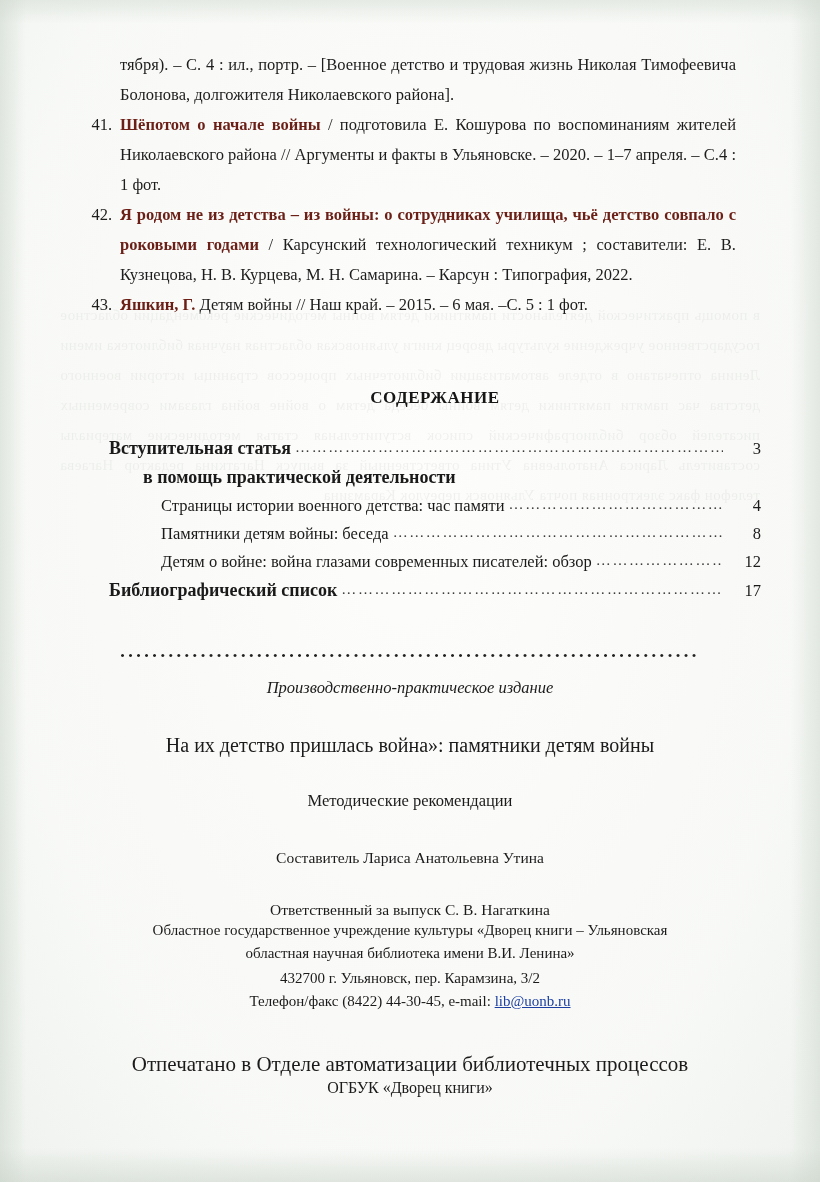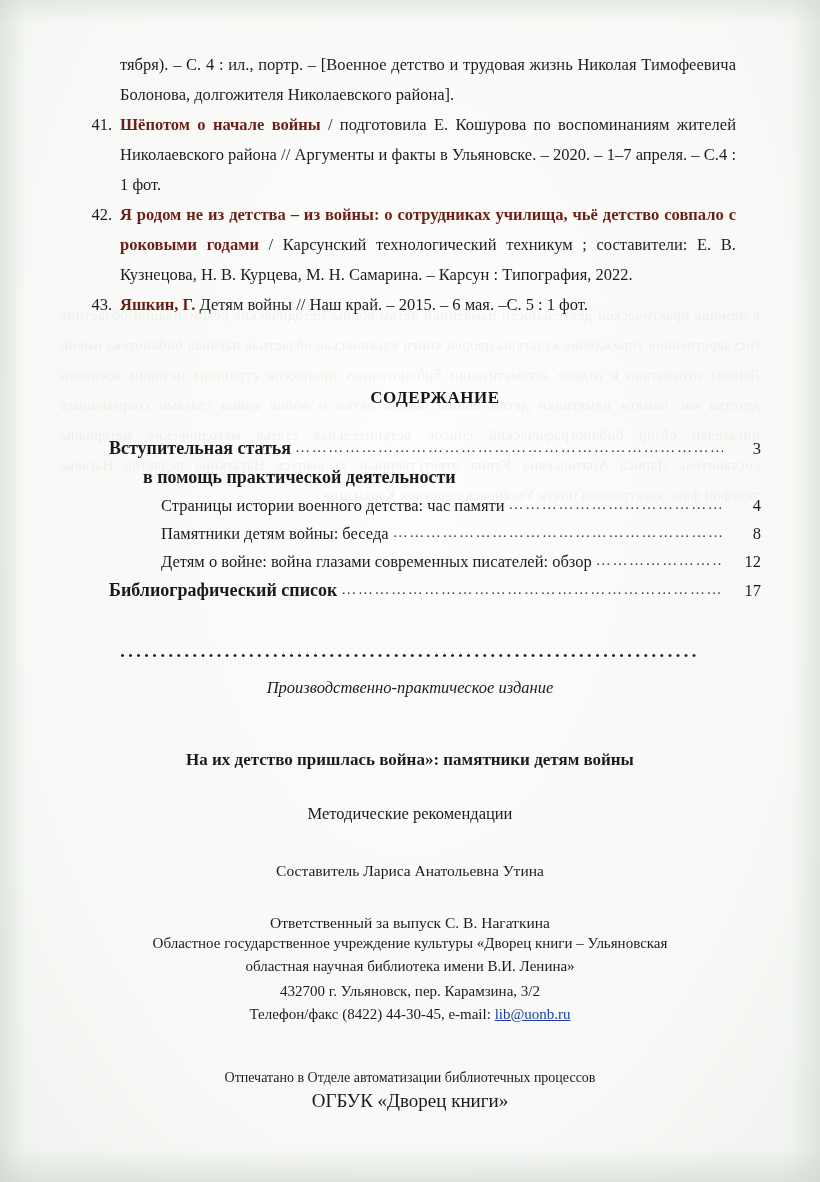--- a/index.html
+++ b/index.html
@@ -153,23 +153,23 @@
     width: 652px;
     text-align: center;
     color: #1b1b1b;
   }
   .colophon .kind {
     font-style: italic;
     font-size: 16.5px;
     margin-top: 8px;
   }
   .colophon .maintitle {
-    font-weight: bold;
-    font-size: 17px;
-    margin-top: 52px;
+    font-weight: normal;
+    font-size: 20px;
+    margin-top: 36px;
   }
   .colophon .subtitle {
     font-size: 16.5px;
     margin-top: 34px;
   }
   .colophon .compiler {
     font-size: 15.5px;
     margin-top: 38px;
   }
   .colophon .resp {
@@ -193,26 +193,26 @@
   .colophon .phone {
     font-size: 15px;
     line-height: 23px;
     margin-top: 0;
   }
   .colophon .email {
     color: #1b3fa0;
     text-decoration: underline;
   }
   .colophon .printed {
-    font-size: 14px;
+    font-size: 21px;
     line-height: 23px;
     margin-top: 40px;
   }
   .colophon .printed2 {
-    font-size: 19px;
+    font-size: 16px;
     line-height: 23px;
   }
   .scan-edge-left {
     position: absolute;
     left: 0; top: 0;
     width: 26px; height: 1182px;
     background: linear-gradient(to right, rgba(205,215,205,0.55), rgba(255,255,255,0));
     pointer-events: none;
   }
   .scan-edge-right {

